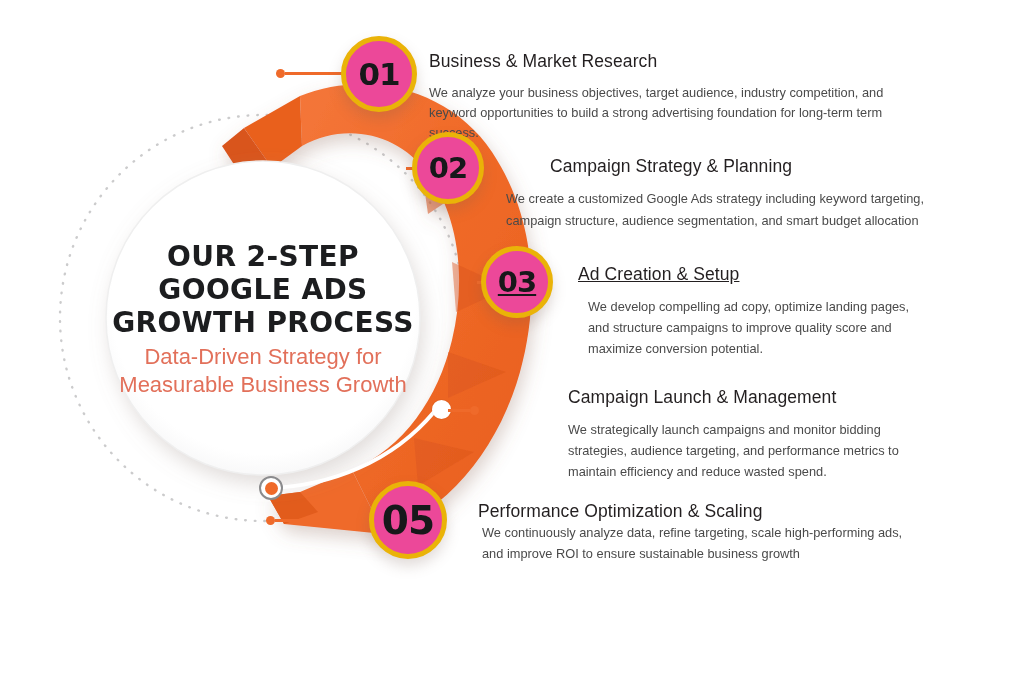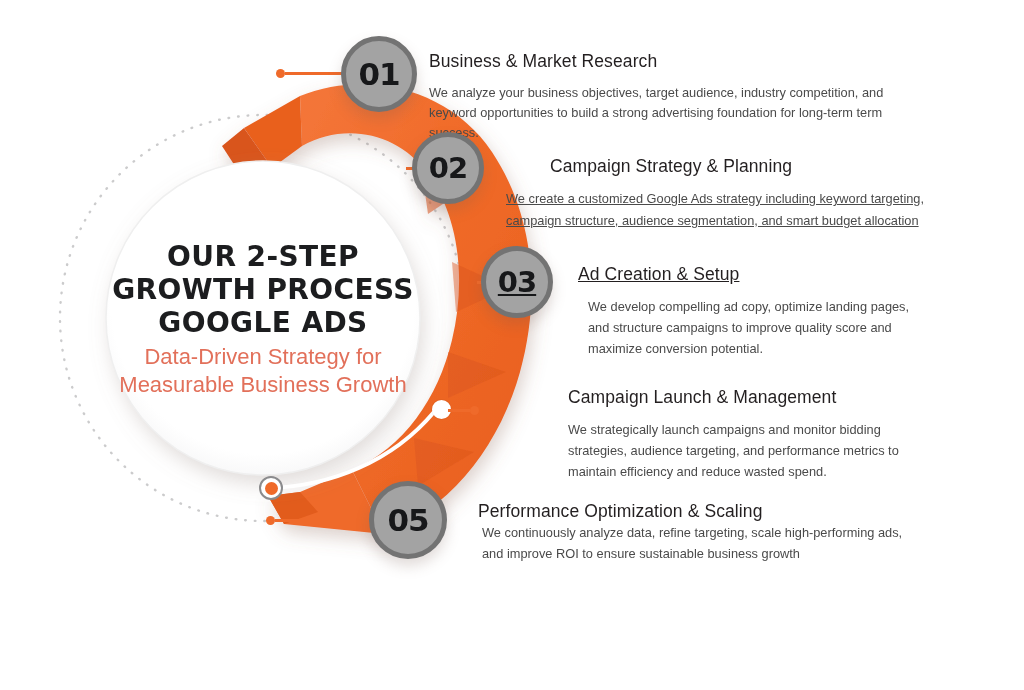--- a/index.html
+++ b/index.html
@@ -11,22 +11,22 @@
   }
   #stage{ position:absolute; inset:0; }
 
   
   #art{ position:absolute; left:0; top:0; width:1024px; height:690px; }
 
   
   .step-node{
     position:absolute;
     border-radius:50%;
-    background:#a3a3a3;
-    border:5px solid #737373;
+    background:#ec4899;
+    border:5px solid #eab308;
     display:flex; align-items:center; justify-content:center;
     box-shadow:0 7px 14px rgba(120,90,80,.22);
   }
   .step-node .num{
     font-family:"DejaVu Sans", sans-serif;
     font-weight:bold;
     color:#17181a;
     letter-spacing:-1px;
   }
 
@@ -139,22 +139,22 @@
     </g>
 
     <circle cx="263" cy="318" r="157" fill="url(#discShade)" filter="url(#discShadow)"></circle>
     <circle cx="263" cy="318" r="157" fill="none" stroke="#efefef" stroke-width="1.5"></circle>
 
     <path d="M 270 488 C 330 486, 392 462, 434 412" fill="none" stroke="#ffffff" stroke-width="4" stroke-linecap="round"></path>
   </svg>
 
   <div id="center-text" style="left:98px; top:240px;">
     <div class="t">OUR 2-STEP</div>
+    <div class="t">GOOGLE ADS</div>
     <div class="t">GROWTH PROCESS</div>
-    <div class="t">GOOGLE ADS</div>
     <div class="s">Data-Driven Strategy for</div>
     <div class="s" style="margin-top:6px">Measurable Business Growth</div>
   </div>
 
   <div class="ringmark" style="left:432px; top:400px; width:19px; height:19px; background:#ffffff; border:3px solid #ffffff; box-shadow:0 0 0 1px rgba(0,0,0,.04);">
   </div>
 
   <div class="ringmark" style="left:259px; top:476px; width:24px; height:24px; border:2px solid #8b8b8d; background:#ffffff;">
     <div class="core" style="width:13px;height:13px;"></div>
   </div>
@@ -174,21 +174,21 @@
 
   <div class="conn stub" style="left:406px; top:161px; width:34px;">
     <div class="bar"></div>
     <div class="dot"></div>
   </div>
   <div class="step-node" style="left:412px; top:132px; width:72px; height:72px;">
     <span class="num" style="font-size:29px;">02</span>
   </div>
   <div class="block" style="left:506px; top:155px; width:430px;">
     <h3 style="font-size:17.5px; line-height:22px;margin-left:44px;">Campaign Strategy &amp; Planning</h3>
-    <p style="font-size:12.8px; line-height:22px; margin-top:11px; width:425px;text-decoration:underline;">We create a customized Google Ads strategy including keyword targeting, campaign structure, audience segmentation, and smart budget allocation</p>
+    <p style="font-size:12.8px; line-height:22px; margin-top:11px; width:425px;">We create a customized Google Ads strategy including keyword targeting, campaign structure, audience segmentation, and smart budget allocation</p>
   </div>
 
   <div class="conn stub" style="left:477px; top:275px; width:34px;">
     <div class="bar"></div>
     <div class="dot"></div>
   </div>
   <div class="step-node" style="left:481px; top:246px; width:72px; height:72px;">
     <span class="num" style="font-size:29px;text-decoration:underline;">03</span>
   </div>
   <div class="block" style="left:578px; top:263px; width:390px;">
@@ -204,20 +204,20 @@
     <h3 style="font-size:17.5px; line-height:22px;">Campaign Launch &amp; Management</h3>
     <p style="font-size:12.8px; line-height:21px; margin-top:11px; width:370px;">We strategically launch campaigns and monitor bidding strategies, audience targeting, and performance metrics to maintain efficiency and reduce wasted spend.</p>
   </div>
 
   <div class="conn" style="left:266px; top:513px; width:124px;">
     <div class="dot"></div>
     <div class="bar"></div>
     <div class="dot"></div>
   </div>
   <div class="step-node" style="left:369px; top:481px; width:78px; height:78px;">
-    <span class="num" style="font-size:31px;">05</span>
+    <span class="num" style="font-size:39px;">05</span>
   </div>
   <div class="block" style="left:478px; top:500px; width:460px;">
     <h3 style="font-size:17.5px; line-height:22px;">Performance Optimization &amp; Scaling</h3>
     <p style="font-size:12.8px; line-height:21px; width:435px; margin-left:4px;">We continuously analyze data, refine targeting, scale high-performing ads, and improve ROI to ensure sustainable business growth</p>
   </div>
 
 </div>
 
 </body></html>

